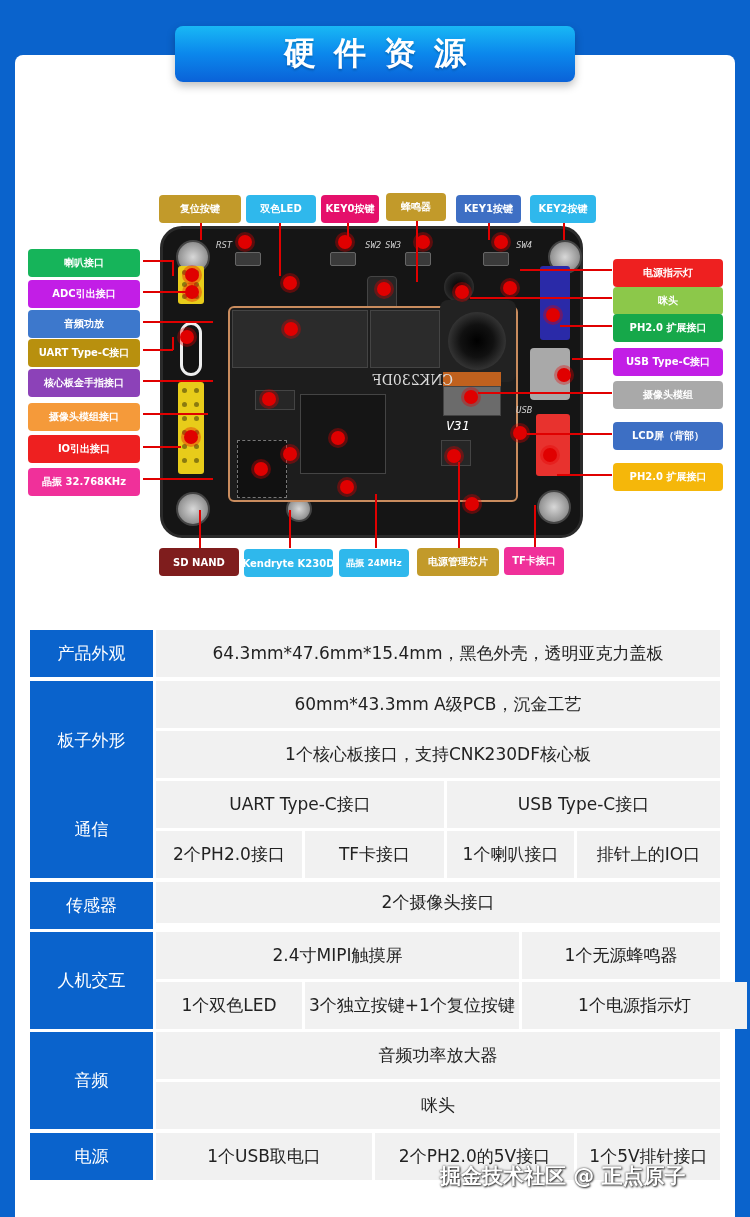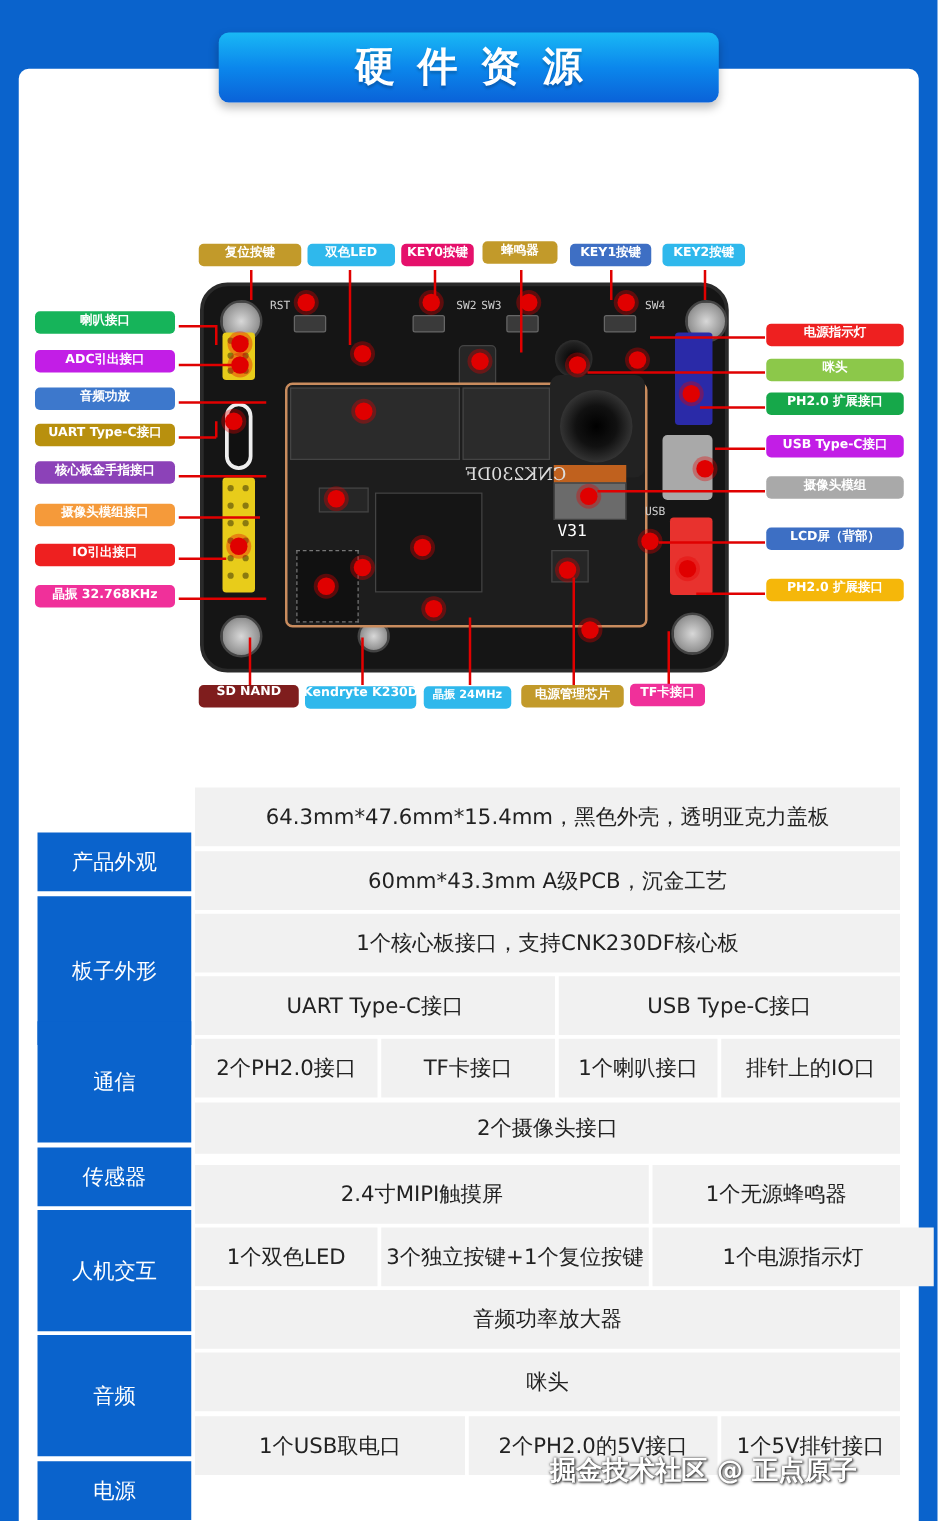--- a/index.html
+++ b/index.html
@@ -25,29 +25,29 @@
   .conn-gray { position: absolute; background: #a9a9a9; border-radius: 4px; }
   .camera { position: absolute; border-radius: 8px; background: #222; }
   .lens { position: absolute; border-radius: 50%; background: radial-gradient(circle, #000 0%, #111 40%, #333 70%, #1a1a1a 100%); }
   .mic { position: absolute; border-radius: 50%; background: radial-gradient(circle, #000 0%, #222 60%, #555 100%); }
   .btn-sw { position: absolute; width: 26px; height: 14px; background: #3a3a3a; border: 1px solid #666; border-radius: 2px; }
   .hotspot { position: absolute; width: 14px; height: 14px; border-radius: 50%; background: #e00000; box-shadow: 0 0 0 3px rgba(230,0,0,0.35); }
   .line { position: absolute; background: #e00000; }
   .lh { height: 2px; }
   .lv { width: 2px; }
 
-  .tag { position: absolute; height: 18px; border-radius: 4px; color: #fff; font-size: 10px; font-weight: bold;
-    display: flex; align-items: flex-start; justify-content: center; white-space: nowrap; }
-  .silk { position: absolute; color: #cfcfcf; font-size: 9px; font-family: "DejaVu Sans Mono", monospace; }
+  .tag { position: absolute; height: 28px; border-radius: 4px; color: #fff; font-size: 10px; font-weight: bold;
+    display: flex; align-items: center; justify-content: center; white-space: nowrap; }
+  .silk { position: absolute; color: #cfcfcf; font-size: 9px; font-family: "DejaVu Sans Mono", monospace; font-style: italic; }
   .brand { position: absolute; color: #ddd; font-size: 14px; font-family: "DejaVu Serif", serif; transform: scaleX(-1); }
 
   
   .table { position: absolute; left: 30px; top: 630px; width: 690px; }
   .head { position: absolute; left: 0; width: 123px; background: #0a63cc; color: #fff; font-size: 17px;
-    display: flex; align-items: center; justify-content: center; margin-top: 36px; }
+    display: flex; align-items: center; justify-content: center; }
   .cell { position: absolute; background: #f1f1f1; color: #222; font-size: 17px; display:flex; align-items:center; justify-content:center; white-space: nowrap; }
   .watermark { position: absolute; left: 440px; top: 1162px; font-size: 21px; color: #fff; text-shadow: 0 0 2px #333, 1px 1px 2px #333; white-space: nowrap; font-weight: bold; }
 </style>
 </head>
 <body>
 
 <div class="card"></div>
 
 <div class="title-pill">
   <span>硬件资源</span>

